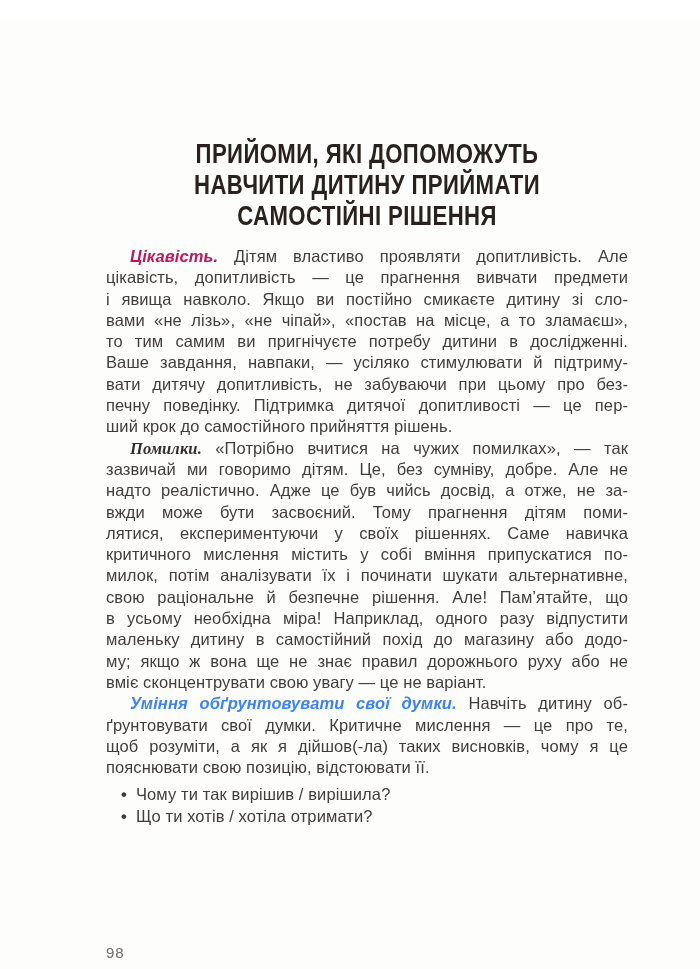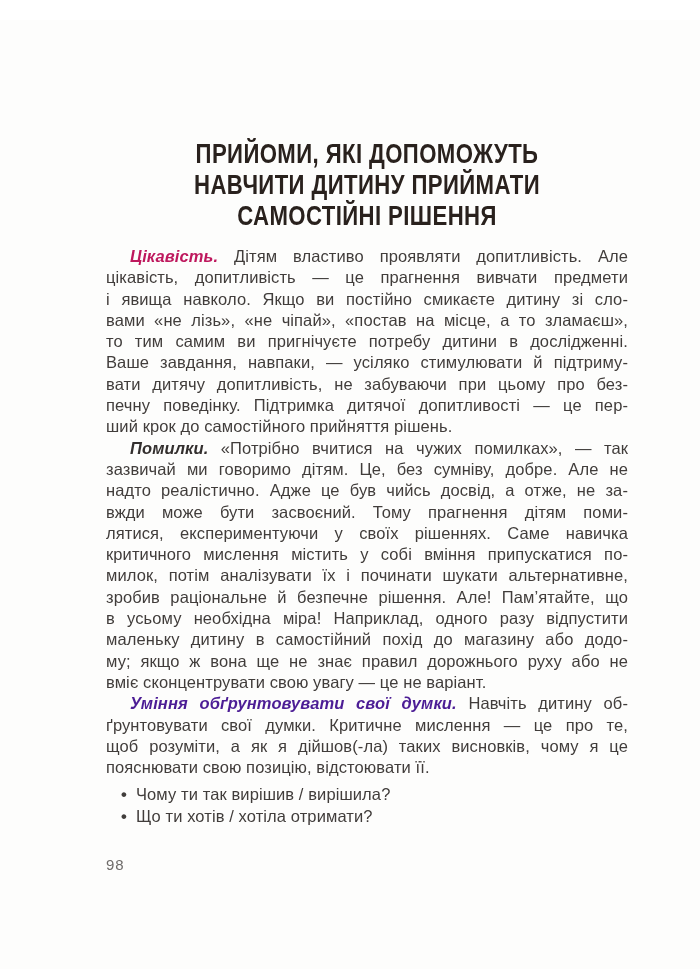--- a/index.html
+++ b/index.html
@@ -46,21 +46,21 @@
     padding-left:30px;
     line-height:21.3px;
     text-align:left;
   }
   .bullets .dot {
     position:absolute; left:15px; top:0;
     font-weight:bold;
   }
   .page-number {
     position:absolute;
-    left:106px; top:836px;
+    left:106px; top:924px;
     font-size:15px;
     letter-spacing:1px;
   }
 </style>
 </head>
 <body>
 
 <div class="page" style="background: rgb(253, 253, 252); margin-top: 20px;">
   <h1 class="title" style="color: rgb(41, 33, 29);">
       <span class="tline">ПРИЙОМИ, ЯКІ ДОПОМОЖУТЬ</span>
@@ -74,35 +74,35 @@
           <div class="pline">цікавість, допитливість — це прагнення вивчати предмети</div>
           <div class="pline">і явища навколо. Якщо ви постійно смикаєте дитину зі сло-</div>
           <div class="pline">вами «не лізь», «не чіпай», «постав на місце, а то зламаєш»,</div>
           <div class="pline">то тим самим ви пригнічуєте потребу дитини в дослідженні.</div>
           <div class="pline">Ваше завдання, навпаки, — усіляко стимулювати й підтриму-</div>
           <div class="pline">вати дитячу допитливість, не забуваючи при цьому про без-</div>
           <div class="pline">печну поведінку. Підтримка дитячої допитливості — це пер-</div>
           <div class="pline last">ший крок до самостійного прийняття рішень.</div>
         </div>
         <div>
-          <div class="pline first"><span class="lead" style="color: rgb(51, 47, 46);">Помилки.</span> «Потрібно вчитися на чужих помилках», — так</div>
+          <div class="pline first"><span class="lead" style="color: rgb(51, 47, 46); font-family: Liberation Serif, serif;">Помилки.</span> «Потрібно вчитися на чужих помилках», — так</div>
           <div class="pline">зазвичай ми говоримо дітям. Це, без сумніву, добре. Але не</div>
           <div class="pline">надто реалістично. Адже це був чийсь досвід, а отже, не за-</div>
           <div class="pline">вжди може бути засвоєний. Тому прагнення дітям поми-</div>
           <div class="pline">лятися, експериментуючи у своїх рішеннях. Саме навичка</div>
           <div class="pline">критичного мислення містить у собі вміння припускатися по-</div>
           <div class="pline">милок, потім аналізувати їх і починати шукати альтернативне,</div>
-          <div class="pline">зробив раціональне й безпечне рішення. Але! Пам’ятайте, що</div>
+          <div class="pline">свою раціональне й безпечне рішення. Але! Пам’ятайте, що</div>
           <div class="pline">в усьому необхідна міра! Наприклад, одного разу відпустити</div>
           <div class="pline">маленьку дитину в самостійний похід до магазину або додо-</div>
           <div class="pline">му; якщо ж вона ще не знає правил дорожнього руху або не</div>
           <div class="pline last">вміє сконцентрувати свою увагу — це не варіант.</div>
         </div>
         <div>
-          <div class="pline first"><span class="lead" style="color: #4c1d95; font-style: italic;">Уміння обґрунтовувати свої думки.</span> Навчіть дитину об-</div>
+          <div class="pline first"><span class="lead" style="color: #3b82f6; font-style: italic;">Уміння обґрунтовувати свої думки.</span> Навчіть дитину об-</div>
           <div class="pline">ґрунтовувати свої думки. Критичне мислення — це про те,</div>
           <div class="pline">щоб розуміти, а як я дійшов(-ла) таких висновків, чому я це</div>
           <div class="pline last">пояснювати свою позицію, відстоювати її.</div>
         </div>
       </div>
     <ul class="bullets" id="bullets">
         <li><span class="dot">•</span>Чому ти так вирішив / вирішила?</li>
         <li><span class="dot">•</span>Що ти хотів / хотіла отримати?</li>
       </ul>
   </div>

